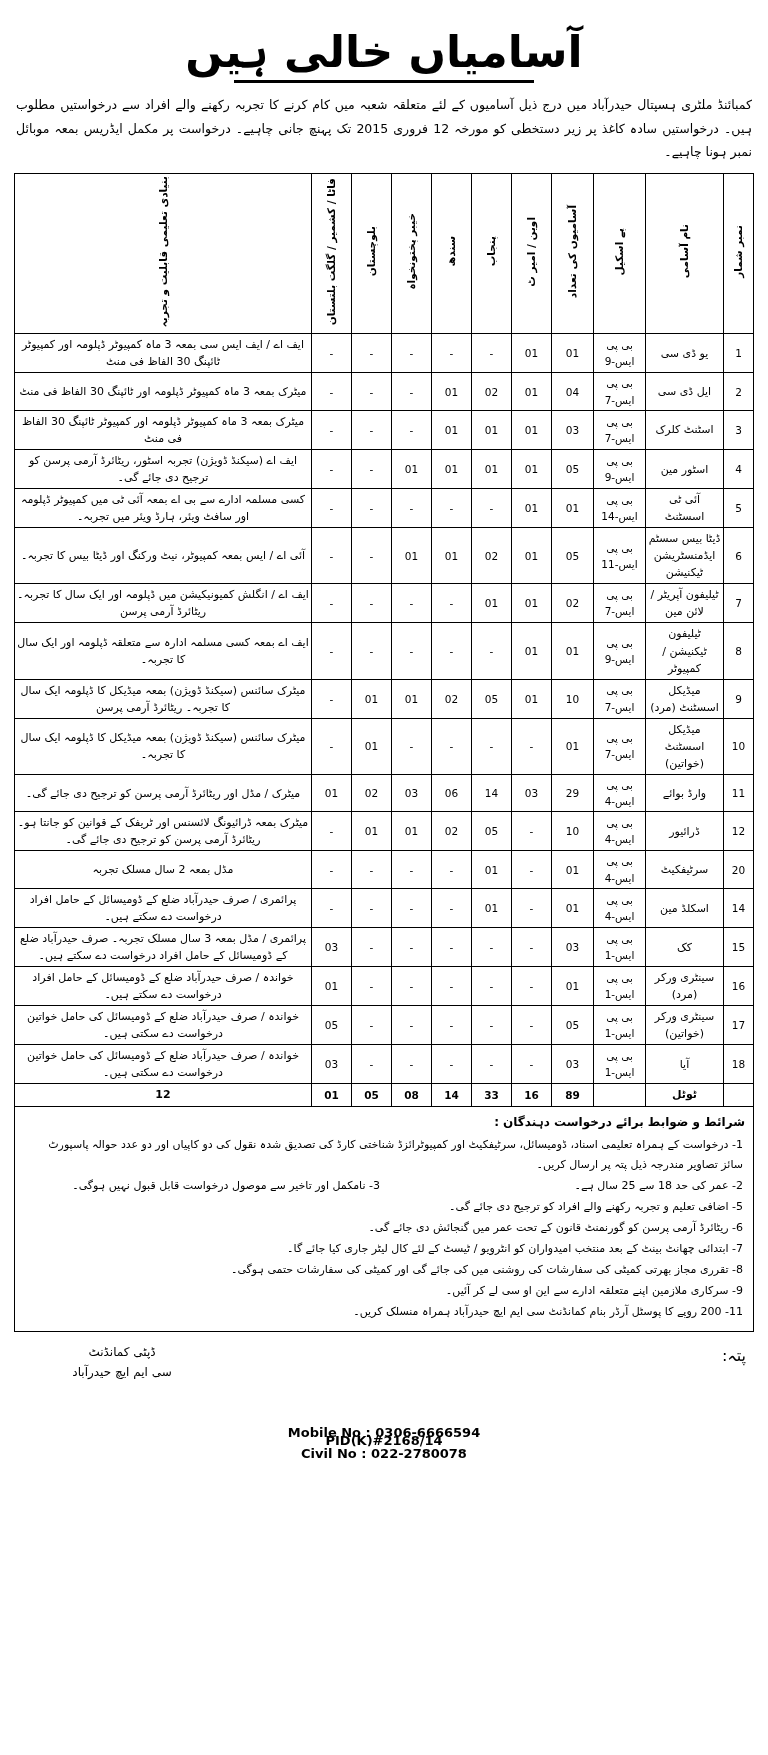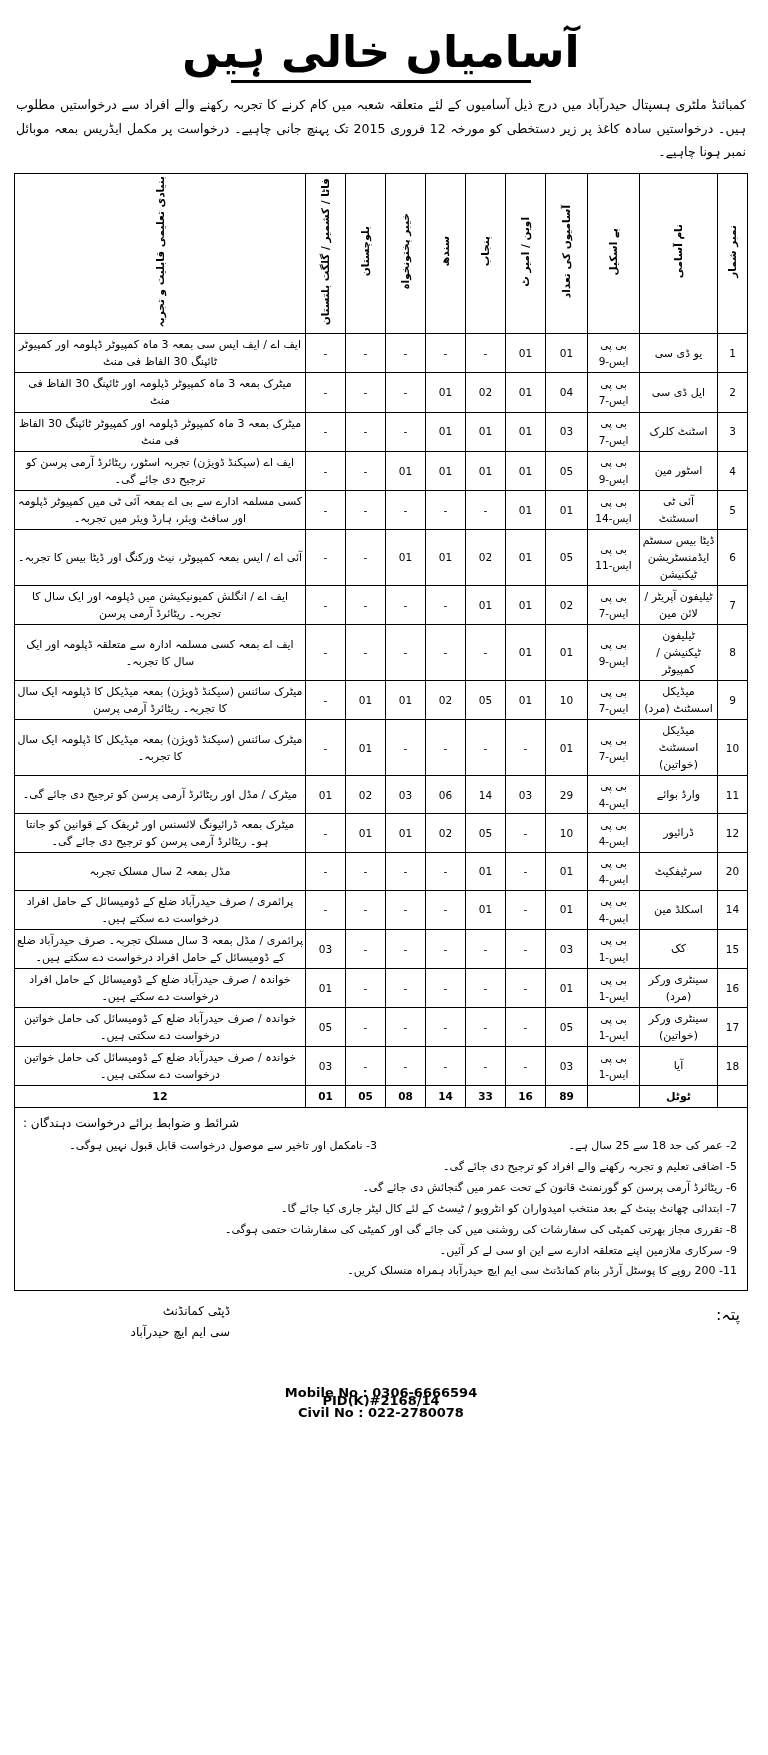--- a/index.html
+++ b/index.html
@@ -6,21 +6,21 @@
   body{
     width:768px;
     font-family:"DejaVu Sans","Liberation Sans",sans-serif;
     color:#000;
     -webkit-font-smoothing:none;
   }
   .page{
     width:768px;
     min-height:1755px;
     box-sizing:border-box;
-    padding:14px 20px 8px 14px;
+    padding:14px 14px 8px 14px;
     position:relative;
   }
   .title{
     text-align:center;
     font-size:44px;
     font-weight:bold;
     letter-spacing:1px;
     margin:14px 0 4px 0;
     line-height:1.1;
   }
@@ -82,22 +82,22 @@
   td.scale{font-size:10.5px;}
   tr.total td{font-weight:bold;}
   .conditions{
     border:1px solid #000;
     border-top:none;
     padding:6px 6px 8px 6px;
     direction:rtl;
   }
   .cond-head{
     font-size:12px;
-    font-weight:normal;
-    text-align:left;
+    font-weight:bold;
+    text-align:right;
     margin:2px 2px 6px 2px;
   }
   .cond-grid{
     display:flex;
     flex-wrap:wrap;
     font-size:11px;
     line-height:1.9;
   }
   .cond-grid .ci{
     box-sizing:border-box;
@@ -109,23 +109,23 @@
   .footer{
     direction:rtl;
     margin-top:10px;
     font-size:11.5px;
     line-height:1.7;
     position:relative;
     min-height:86px;
   }
   .sign{
     position:absolute;
-    left:16px;
+    left:8px;
     top:0;
-    text-align:right;
+    text-align:center;
     font-size:12px;
     line-height:1.7;
     width:200px;
   }
   .from-label{
     text-align:right;
     font-size:16px;
     margin-right:8px;
   }
   .contacts{
@@ -430,20 +430,21 @@
         <td>05</td>
         <td>01</td>
         <td class="qual" style="text-align:center">12</td>
       </tr>
     </tbody>
   </table>
 
   <div class="conditions">
     <div class="cond-head">شرائط و ضوابط برائے درخواست دہندگان :</div>
     <div class="cond-grid">
+      <div class="ci full">1- درخواست کے ہمراہ تعلیمی اسناد، ڈومیسائل، سرٹیفکیٹ اور کمپیوٹرائزڈ شناختی کارڈ کی تصدیق شدہ نقول کی دو کاپیاں اور دو عدد حوالہ پاسپورٹ سائز تصاویر مندرجہ ذیل پتہ پر ارسال کریں۔</div>
       <div class="ci">2- عمر کی حد 18 سے 25 سال ہے۔</div>
       <div class="ci">3- نامکمل اور تاخیر سے موصول درخواست قابل قبول نہیں ہوگی۔</div>
       <div class="ci">5- اضافی تعلیم و تجربہ رکھنے والے افراد کو ترجیح دی جائے گی۔</div>
       <div class="ci full">6- ریٹائرڈ آرمی پرسن کو گورنمنٹ قانون کے تحت عمر میں گنجائش دی جائے گی۔</div>
       <div class="ci full">7- ابتدائی چھانٹ بینٹ کے بعد منتخب امیدواران کو انٹرویو / ٹیسٹ کے لئے کال لیٹر جاری کیا جائے گا۔</div>
       <div class="ci full">8- تقرری مجاز بھرتی کمیٹی کی سفارشات کی روشنی میں کی جائے گی اور کمیٹی کی سفارشات حتمی ہوگی۔</div>
       <div class="ci">9- سرکاری ملازمین اپنے متعلقہ ادارے سے این او سی لے کر آئیں۔</div>
       <div class="ci full">11- 200 روپے کا پوسٹل آرڈر بنام کمانڈنٹ سی ایم ایچ حیدرآباد ہمراہ منسلک کریں۔</div>
     </div>
   </div>

